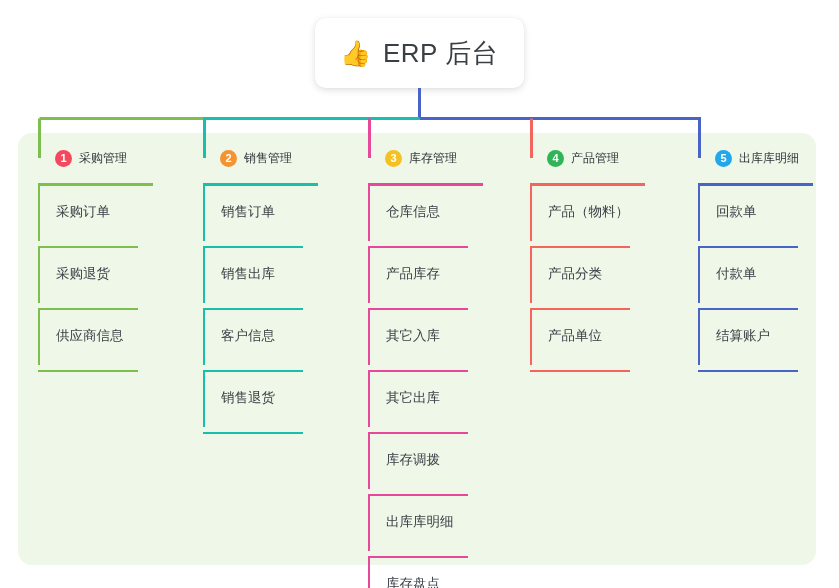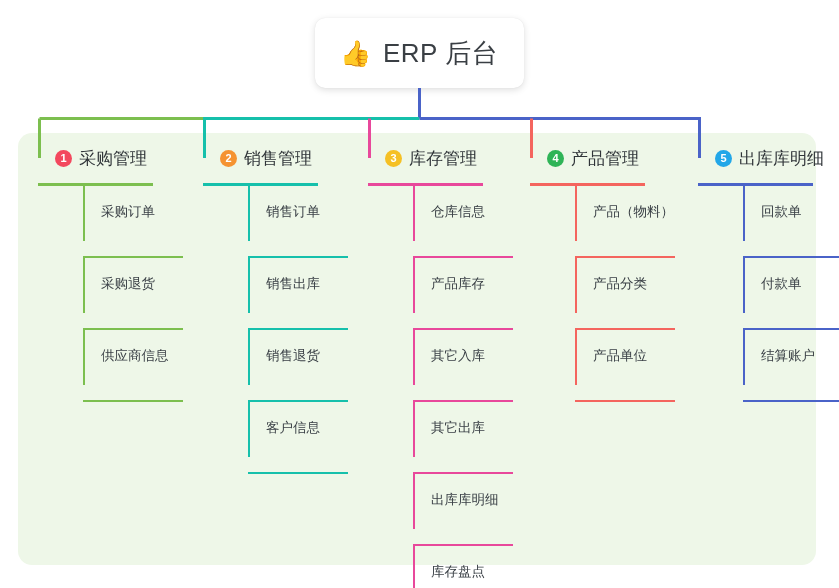--- a/index.html
+++ b/index.html
@@ -44,25 +44,25 @@
 
   
   .column { position: absolute; top: 146px; }
   .col-head { position: relative; height: 24px; display: flex; align-items: center; gap: 7px; padding-left: 17px; }
   .badge {
     width: 17px; height: 17px; border-radius: 50%;
     color: #ffffff; font-size: 11px; font-weight: bold;
     display: flex; align-items: center; justify-content: center;
     flex: 0 0 auto;
   }
-  .col-title { font-size: 17px; color: #2f3438; white-space: nowrap; }
+  .col-title { font-size: 12px; color: #2f3438; white-space: nowrap; }
   .head-rule { position: absolute; left: 0; top: 37px; width: 115px; height: 3px; }
 
   .leaves { position: absolute; left: 0; top: 40px; width: 120px; }
-  .leaf { position: relative; height: 72px; margin-left: 45px; }
+  .leaf { position: relative; height: 62px; }
   .leaf-spine { position: absolute; left: 0; top: 0; width: 2px; height: 55px; }
   .leaf-label {
     position: absolute; left: 18px; top: 17px;
     font-size: 13.5px; color: #3a4046; white-space: nowrap;
   }
   .leaf-rule { position: absolute; left: 0; bottom: 0; width: 100px; height: 2px; }
 </style>
 </head>
 <body>
 
@@ -124,26 +124,26 @@
             <div class="leaf-label">销售订单</div>
             <div class="leaf-rule" style="background: rgb(22, 192, 171);"></div>
           </div>
           <div class="leaf">
             <div class="leaf-spine" style="background: rgb(22, 192, 171);"></div>
             <div class="leaf-label">销售出库</div>
             <div class="leaf-rule" style="background: rgb(22, 192, 171);"></div>
           </div>
           <div class="leaf">
             <div class="leaf-spine" style="background: rgb(22, 192, 171);"></div>
+            <div class="leaf-label">客户信息</div>
+            <div class="leaf-rule" style="background: rgb(22, 192, 171);"></div>
+          </div>
+          <div class="leaf">
+            <div class="leaf-spine" style="background: rgb(22, 192, 171);"></div>
             <div class="leaf-label">销售退货</div>
-            <div class="leaf-rule" style="background: rgb(22, 192, 171);"></div>
-          </div>
-          <div class="leaf">
-            <div class="leaf-spine" style="background: rgb(22, 192, 171);"></div>
-            <div class="leaf-label">客户信息</div>
             <div class="leaf-rule" style="background: rgb(22, 192, 171);"></div>
           </div>
         </div>
       </div>
       <div class="column" style="left: 368px;">
         <div class="col-head">
           <span class="badge" style="background: rgb(245, 192, 36);">3</span>
           <span class="col-title">库存管理</span>
         </div>
         <div class="head-rule" style="background: rgb(232, 72, 155);"></div>
@@ -159,20 +159,25 @@
             <div class="leaf-rule" style="background: rgb(232, 72, 155);"></div>
           </div>
           <div class="leaf">
             <div class="leaf-spine" style="background: rgb(232, 72, 155);"></div>
             <div class="leaf-label">其它入库</div>
             <div class="leaf-rule" style="background: rgb(232, 72, 155);"></div>
           </div>
           <div class="leaf">
             <div class="leaf-spine" style="background: rgb(232, 72, 155);"></div>
             <div class="leaf-label">其它出库</div>
+            <div class="leaf-rule" style="background: rgb(232, 72, 155);"></div>
+          </div>
+          <div class="leaf">
+            <div class="leaf-spine" style="background: rgb(232, 72, 155);"></div>
+            <div class="leaf-label">库存调拨</div>
             <div class="leaf-rule" style="background: rgb(232, 72, 155);"></div>
           </div>
           <div class="leaf">
             <div class="leaf-spine" style="background: rgb(232, 72, 155);"></div>
             <div class="leaf-label">出库库明细</div>
             <div class="leaf-rule" style="background: rgb(232, 72, 155);"></div>
           </div>
           <div class="leaf">
             <div class="leaf-spine" style="background: rgb(232, 72, 155);"></div>
             <div class="leaf-label">库存盘点</div>

